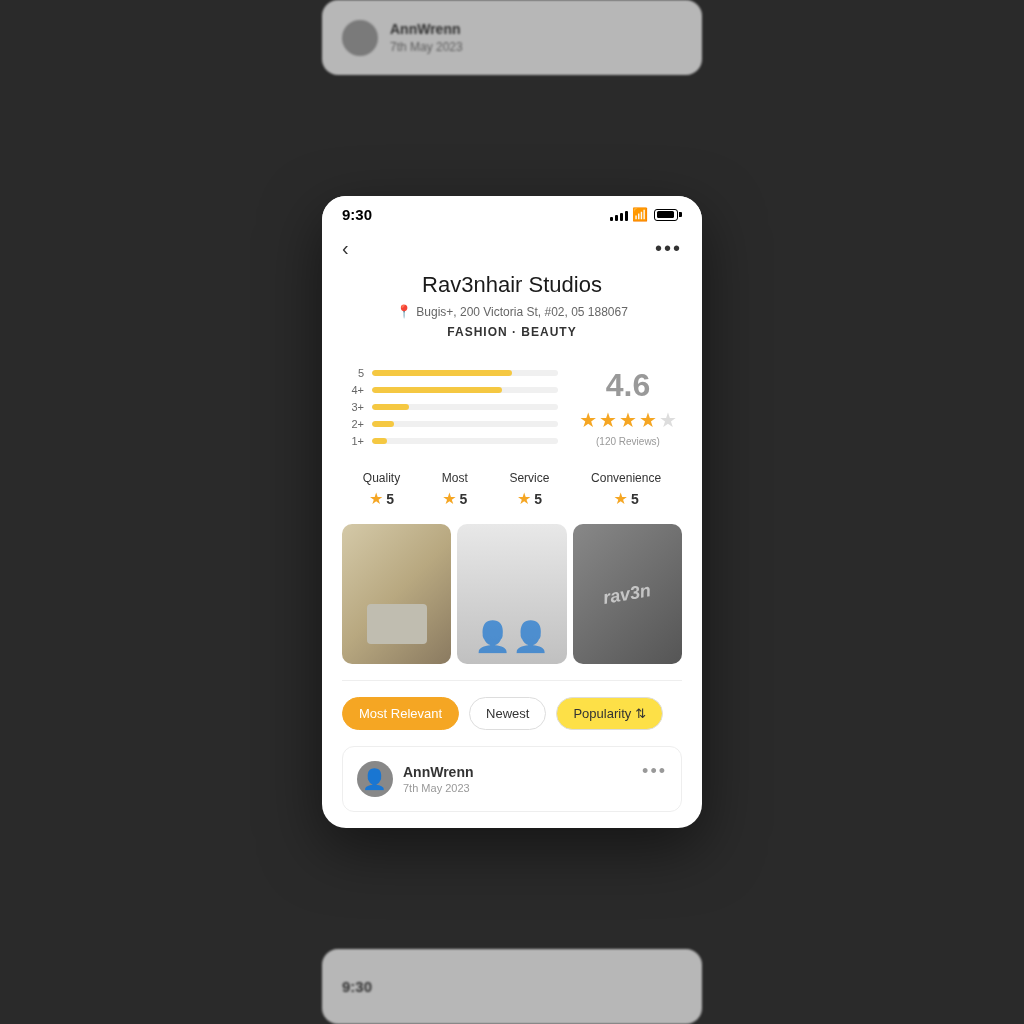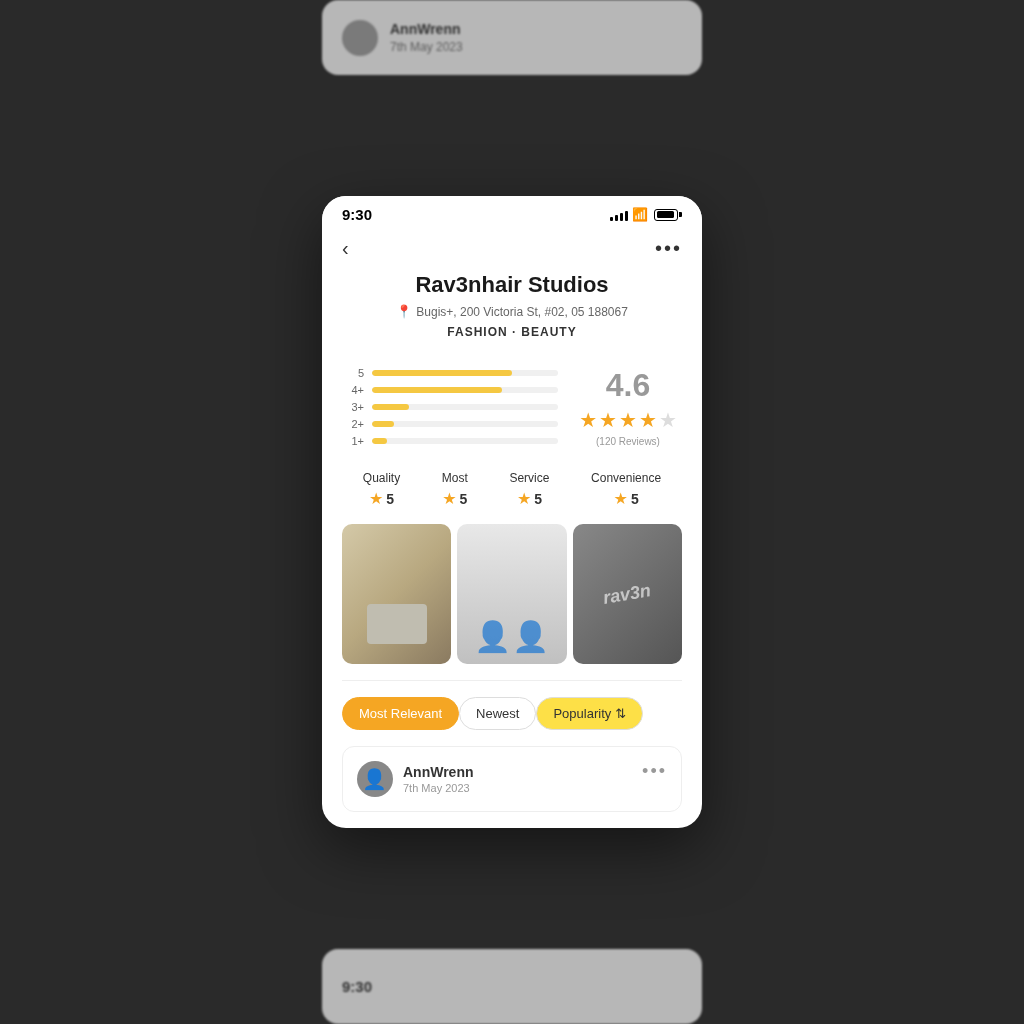--- a/index.html
+++ b/index.html
@@ -142,21 +142,21 @@
       color: #333;
       letter-spacing: 2px;
     }
     
     .business-info {
       text-align: center;
       padding: 8px 24px 12px;
     }
     .business-name {
       font-size: 22px;
-      font-weight: 700;
+      font-weight: 400;
       color: #1a1a1a;
       margin-bottom: 6px;
     }
     .business-address {
       display: flex;
       align-items: center;
       justify-content: center;
       gap: 4px;
       font-size: 12px;
       color: #666;
@@ -331,20 +331,21 @@
     }
     
     .divider {
       height: 1px;
       background: #eee;
       margin: 0 20px;
     }
     
     .filter-tabs {
       display: flex;
+      gap: 10px;
       padding: 16px 20px;
       align-items: center;
     }
     .filter-btn {
       padding: 8px 16px;
       border-radius: 20px;
       font-size: 13px;
       font-weight: 500;
       cursor: pointer;
       border: 1.5px solid transparent;

